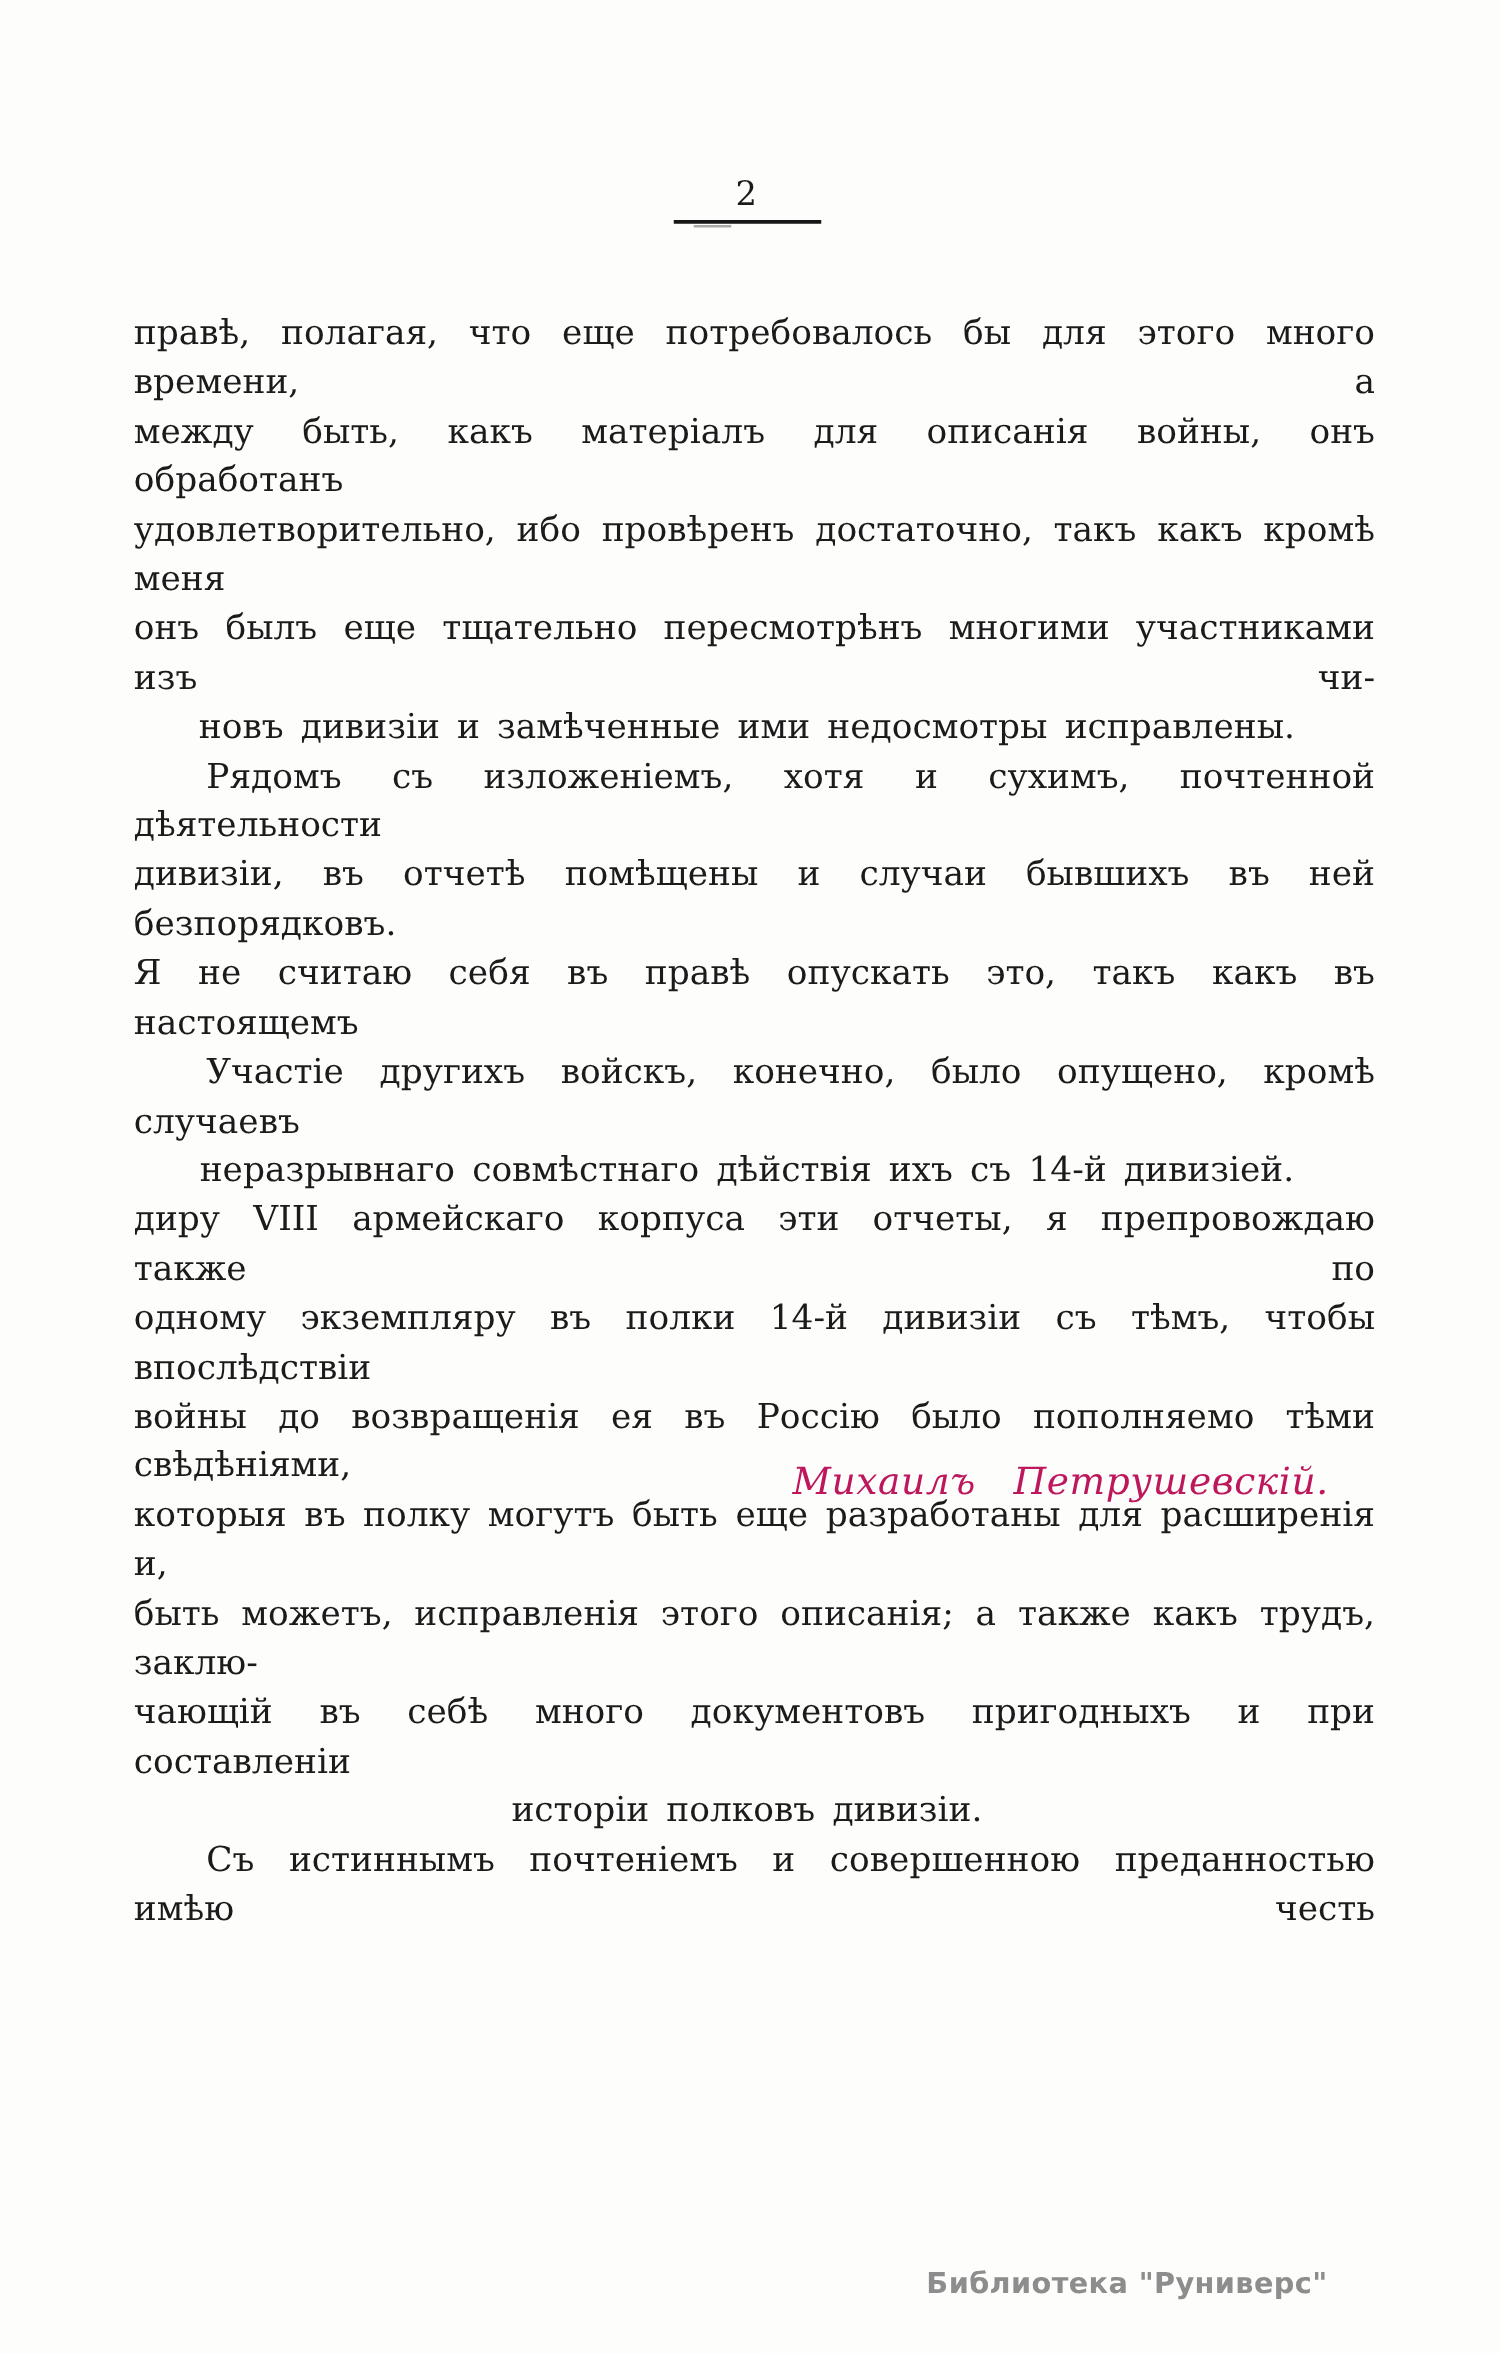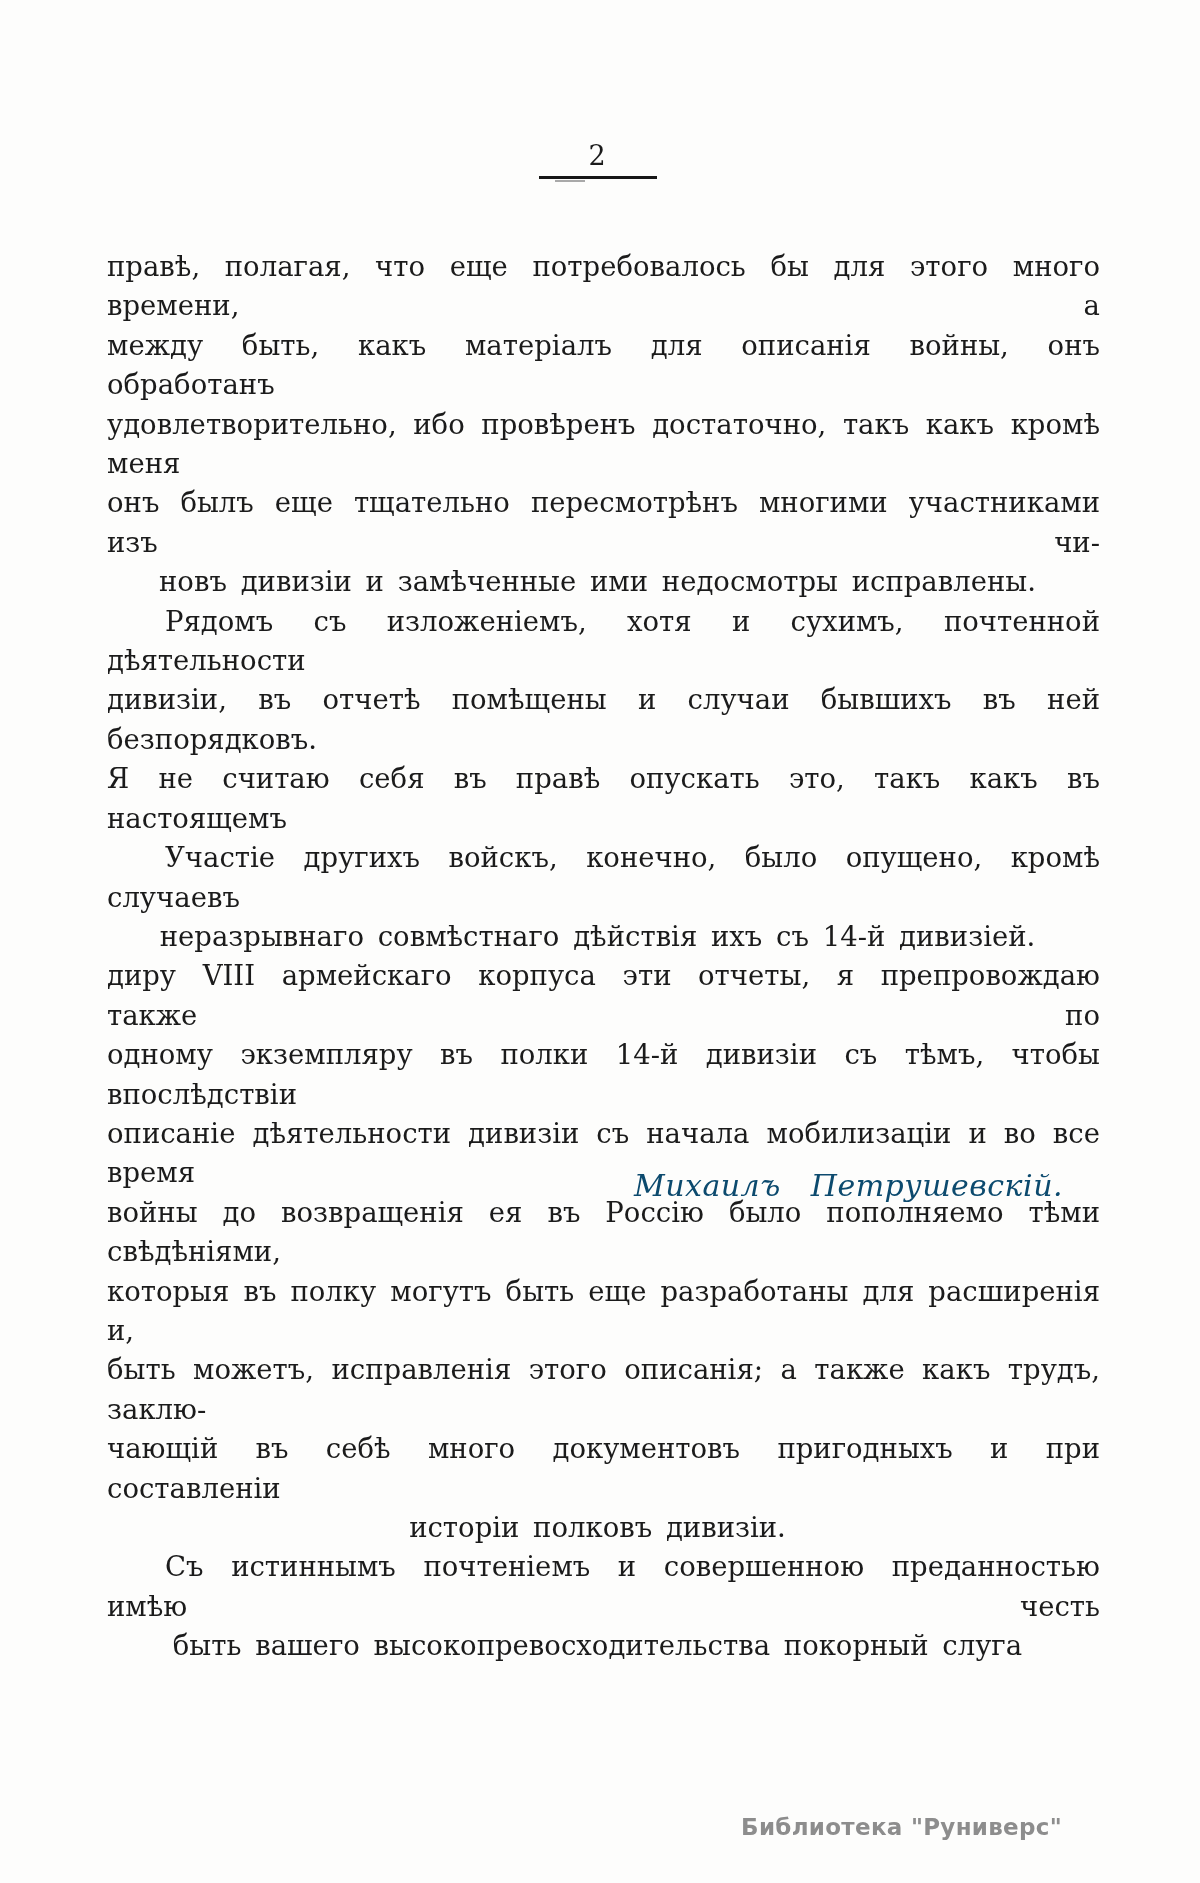--- a/index.html
+++ b/index.html
@@ -57,21 +57,21 @@
 
   
   .signature {
     position: absolute;
     top: 1168px;
     right: 137px;
     font-style: italic;
     font-size: 30px;
     word-spacing: 20px;
     letter-spacing: 0.5px;
-    color: #0c4a6e;
+    color: #be185d;
   }
 
   
   .watermark {
     position: absolute;
     top: 1814px;
     right: 138px;
     font-family: "DejaVu Sans", sans-serif;
     font-weight: 600;
     font-size: 23px;
@@ -96,27 +96,25 @@
       <div class="line j">удовлетворительно, ибо провѣренъ достаточно, такъ какъ кромѣ меня</div>
       <div class="line j">онъ былъ еще тщательно пересмотрѣнъ многими участниками изъ чи-</div>
       <div class="line l">новъ дивизіи и замѣченные ими недосмотры исправлены.</div>
       <div class="line j ind">Рядомъ съ изложеніемъ, хотя и сухимъ, почтенной дѣятельности</div>
       <div class="line j">дивизіи, въ отчетѣ помѣщены и случаи бывшихъ въ ней безпорядковъ.</div>
       <div class="line j">Я не считаю себя въ правѣ опускать это, такъ какъ въ настоящемъ</div>
       <div class="line j ind">Участіе другихъ войскъ, конечно, было опущено, кромѣ случаевъ</div>
       <div class="line l">неразрывнаго совмѣстнаго дѣйствія ихъ съ 14-й дивизіей.</div>
       <div class="line j">диру VIII армейскаго корпуса эти отчеты, я препровождаю также по</div>
       <div class="line j">одному экземпляру въ полки 14-й дивизіи съ тѣмъ, чтобы впослѣдствіи</div>
-      <div class="line j">описаніе дѣятельности дивизіи съ начала мобилизаціи и во все время</div>
       <div class="line j">войны до возвращенія ея въ Россію было пополняемо тѣми свѣдѣніями,</div>
       <div class="line j">которыя въ полку могутъ быть еще разработаны для расширенія и,</div>
       <div class="line j">быть можетъ, исправленія этого описанія; а также какъ трудъ, заклю-</div>
       <div class="line j">чающій въ себѣ много документовъ пригодныхъ и при составленіи</div>
       <div class="line l">исторіи полковъ дивизіи.</div>
       <div class="line j ind">Съ истиннымъ почтеніемъ и совершенною преданностью имѣю честь</div>
-      <div class="line l">быть вашего высокопревосходительства покорный слуга</div>
     </div>
 
   <div class="signature">Михаилъ Петрушевскій.</div>
 
   <div class="watermark">Библиотека "Руниверс"</div>
 
 </div>
 
 </body></html>

